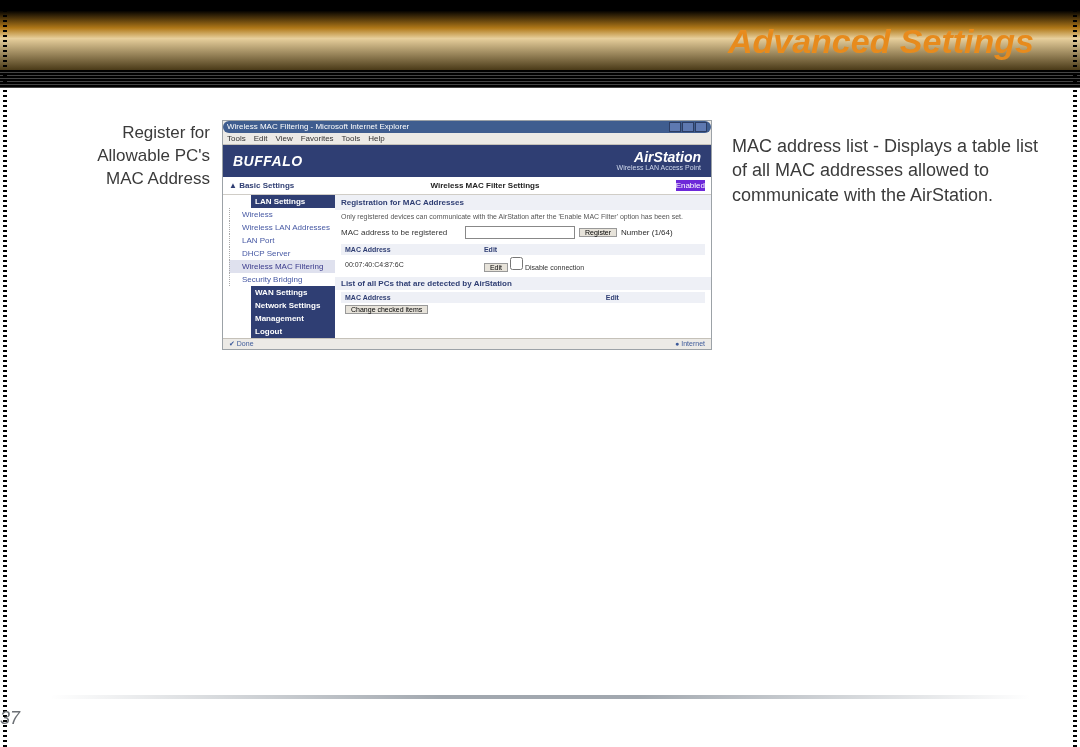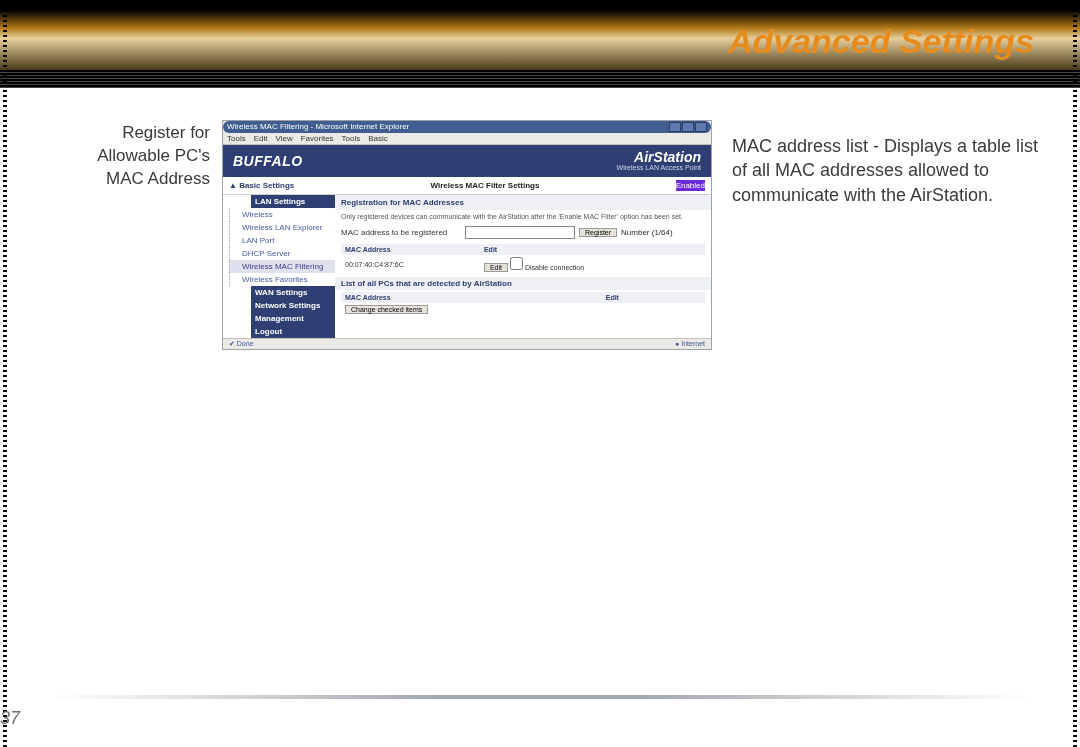--- a/index.html
+++ b/index.html
@@ -284,46 +284,46 @@
         <span class="winbtn"></span>
         <span class="winbtn"></span>
       </span>
     </div>
     <div class="browser-menu">
       <span>Tools</span>
       <span>Edit</span>
       <span>View</span>
       <span>Favorites</span>
       <span>Tools</span>
-      <span>Basic</span>
+      <span>Help</span>
     </div>
 
     <div class="hdr">
       <span class="buffalo">BUFFALO</span>
       <span class="airstation">
         <span class="airstation-big">AirStation</span>
         <span>Wireless LAN Access Point</span>
       </span>
     </div>
 
     <div class="sub-hdr">
       <span class="home">▲ <span>Basic Settings</span></span>
       <span class="sect">Wireless MAC Filter Settings</span>
       <span class="enabled-btn">Enabled</span>
     </div>
 
     <div class="body-row">
       <div class="side-nav">
         <div class="nav-hdr">LAN Settings</div>
         <div class="nav-sub">Wireless</div>
-        <div class="nav-sub">Wireless LAN Explorer</div>
+        <div class="nav-sub">Wireless LAN Addresses</div>
         <div class="nav-sub">LAN Port</div>
         <div class="nav-sub">DHCP Server</div>
         <div class="nav-sub sel">Wireless MAC Filtering</div>
-        <div class="nav-sub">Wireless Favorites</div>
+        <div class="nav-sub">Security Bridging</div>
         <div class="nav-hdr">WAN Settings</div>
         <div class="nav-hdr">Network Settings</div>
         <div class="nav-hdr">Management</div>
         <div class="nav-hdr">Logout</div>
       </div>
 
       <div class="main-panel">
         <div class="panel-title">Registration for MAC Addresses</div>
         <div class="note">Only registered devices can communicate with the AirStation after the 'Enable MAC Filter' option has been set.</div>
         <div class="form-row">

